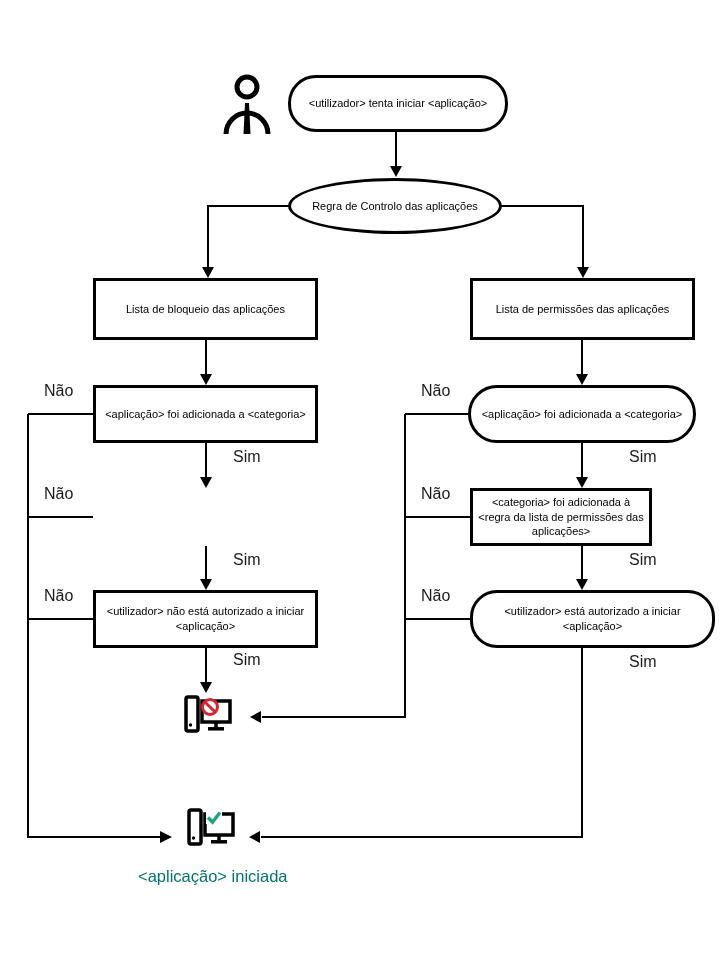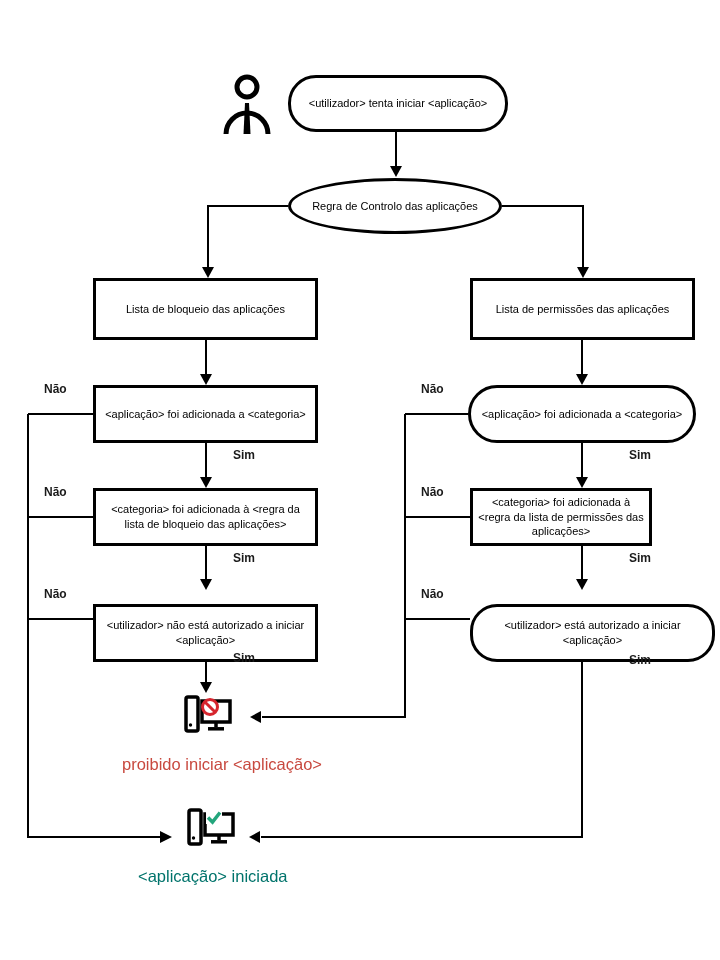--- a/index.html
+++ b/index.html
@@ -22,24 +22,24 @@
   .ellipse{border-radius:50%;}
   
   .n-start{left:288px;top:75px;width:220px;height:57px;border-radius:28px;}
   .n-rule{left:288px;top:178px;width:214px;height:56px;text-align:center;}
   .n-blocklist{left:93px;top:278px;width:225px;height:62px;}
   .n-allowlist{left:470px;top:278px;width:225px;height:62px;}
   .n-b-app{left:93px;top:385px;width:225px;height:58px;}
   .n-a-app{left:468px;top:385px;width:228px;height:58px;}
   .n-b-cat{left:93px;top:488px;width:225px;height:58px;}
   .n-a-cat{left:470px;top:488px;width:182px;height:58px;}
-  .n-b-user{left:93px;top:590px;width:225px;height:58px;margin-top:14px;}
-  .n-a-user{left:470px;top:604px;width:245px;height:58px;border-radius:27px;}
+  .n-b-user{left:93px;top:590px;width:225px;height:58px;}
+  .n-a-user{left:470px;top:590px;width:245px;height:58px;border-radius:27px;}
   
-  .lbl{position:absolute;font-size:12px;color:#1a1a1a;font-weight:bold;}
+  .lbl{position:absolute;font-size:16px;color:#1a1a1a;}
   .no1l{left:44px;top:382px;}  .no2l{left:44px;top:485px;}  .no3l{left:44px;top:587px;}
   .no1r{left:421px;top:382px;} .no2r{left:421px;top:485px;} .no3r{left:421px;top:587px;}
   .sim1l{left:233px;top:448px;} .sim2l{left:233px;top:551px;} .sim3l{left:233px;top:651px;}
   .sim1r{left:629px;top:448px;} .sim2r{left:629px;top:551px;} .sim3r{left:629px;top:653px;}
   
   .outcome{position:absolute;font-size:16.5px;}
   .blocked-caption{left:122px;top:755px;color:var(--blocked-text);}
   .started-caption{left:138px;top:867px;color:var(--started-text);text-align:center;}
   
   .icon{position:absolute;}
@@ -114,23 +114,20 @@
   </div>
 
   <div class="node n-b-app">
     <span>&lt;aplicação&gt; foi adicionada a &lt;categoria&gt;</span>
   </div>
 
   <div class="node stadium n-a-app">
     <span>&lt;aplicação&gt; foi adicionada a &lt;categoria&gt;</span>
   </div>
 
-  <div class="node n-b-cat">
-    <span>&lt;categoria&gt; foi adicionada à &lt;regra da lista de bloqueio das aplicações&gt;</span>
-  </div>
 
   <div class="node n-a-cat">
     <span>&lt;categoria&gt; foi adicionada à &lt;regra da lista de permissões das aplicações&gt;</span>
   </div>
 
   <div class="node n-b-user">
     <span>&lt;utilizador&gt; não está autorizado a iniciar &lt;aplicação&gt;</span>
   </div>
 
   <div class="node n-a-user">
@@ -152,21 +149,20 @@
 
   <svg class="icon pc-blocked" width="52" height="48" viewBox="0 0 52 48">
     <rect x="4" y="3" width="12" height="34" rx="2" fill="none" stroke="var(--line)" stroke-width="3.5"></rect>
     <circle cx="8.5" cy="31" r="1.7" fill="var(--line)"></circle>
     <rect x="20" y="7" width="28" height="21" fill="none" stroke="var(--line)" stroke-width="3.5"></rect>
     <path d="M34 28 L34 33" stroke="var(--line)" stroke-width="3.5"></path>
     <path d="M26 34.8 L42 34.8" stroke="var(--line)" stroke-width="3.5"></path>
     <circle cx="28" cy="13" r="7.5" fill="#ffffff" stroke="var(--prohibit-sign)" stroke-width="3"></circle>
     <path d="M23.2 8.2 L32.8 17.8" stroke="var(--prohibit-sign)" stroke-width="3"></path>
   </svg>
-  <div class="outcome blocked-caption">proibido iniciar &lt;aplicação&gt;</div>
 
   <svg class="icon pc-started" width="52" height="48" viewBox="0 0 52 48">
     <rect x="4" y="3" width="12" height="34" rx="2" fill="none" stroke="var(--line)" stroke-width="3.5"></rect>
     <circle cx="8.5" cy="31" r="1.7" fill="var(--line)"></circle>
     <rect x="20" y="7" width="28" height="21" fill="none" stroke="var(--line)" stroke-width="3.5"></rect>
     <path d="M34 28 L34 33" stroke="var(--line)" stroke-width="3.5"></path>
     <path d="M26 34.8 L42 34.8" stroke="var(--line)" stroke-width="3.5"></path>
     <rect x="21" y="4" width="16" height="13" fill="#ffffff"></rect>
     <path d="M23 10.5 L27.5 15 L35 5.5" fill="none" stroke="var(--check-sign)" stroke-width="3.5"></path>
   </svg>

